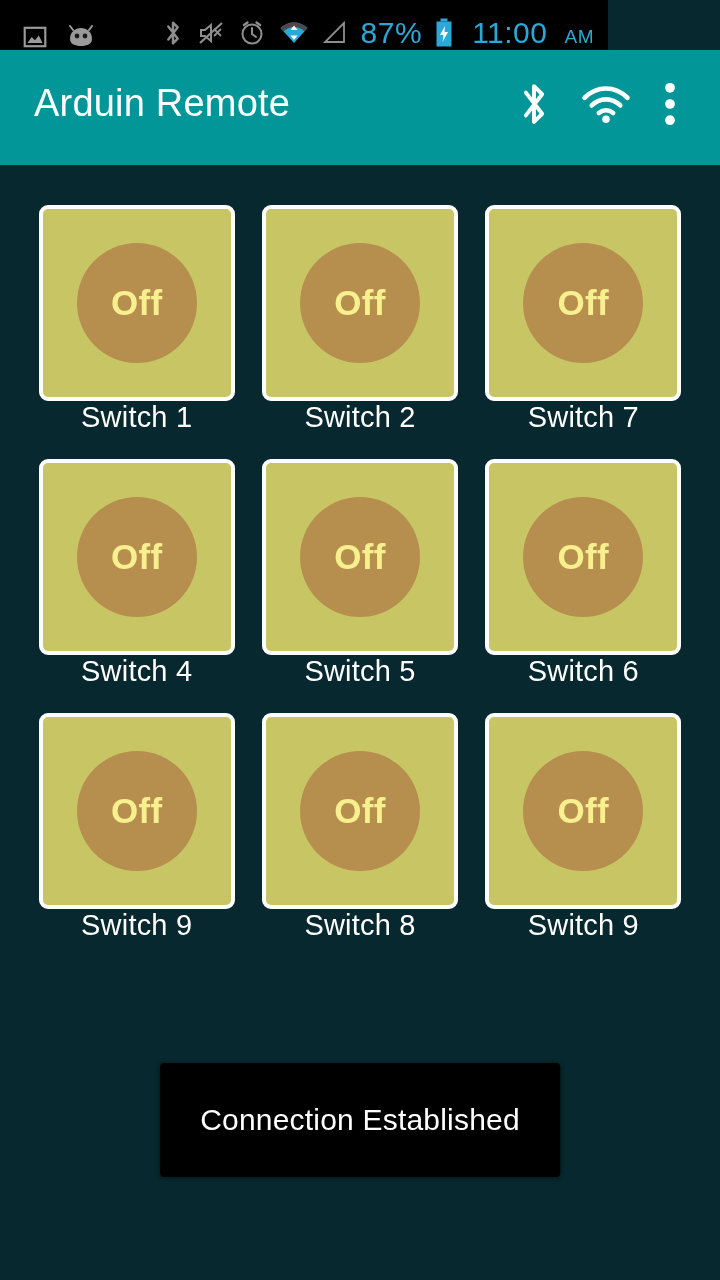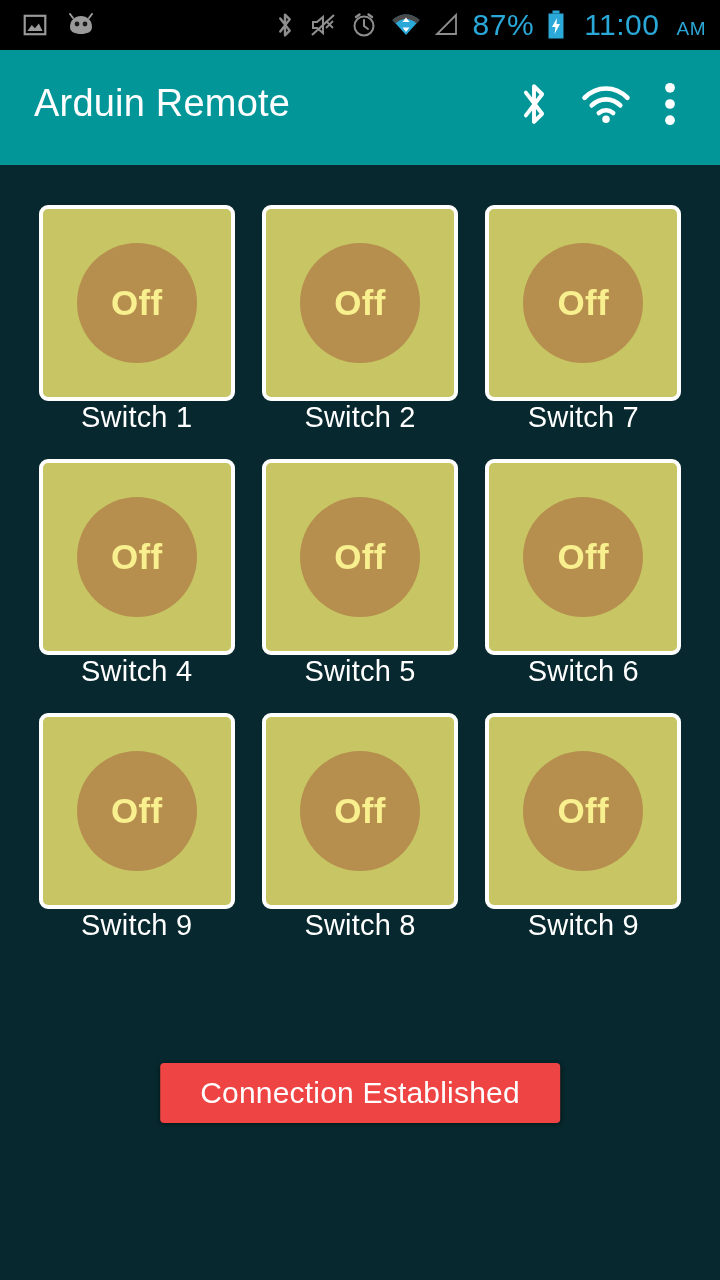--- a/index.html
+++ b/index.html
@@ -13,23 +13,23 @@
 
   #screen {
     position:relative;
     width:720px; height:1280px;
     background:#07282e;
   }
 
   
   #status-bar {
     position:absolute; top:0; left:0;
-    width:720px; height:50px;
+    width:608px; height:50px;
     background:#000000;
-    display:flex; align-items:center;
+    display:flex; align-items:flex-end;
     padding:0 14px 0 22px;
   }
   .status-left { display:flex; align-items:center; gap:18px; }
   .status-right { margin-left:auto; display:flex; align-items:center; gap:13px; }
   .sb-icon { display:flex; align-items:center; justify-content:center; }
   .sb-text {
     color:#2aa8d8; font-size:30px; letter-spacing:0.5px;
     font-family:"Liberation Sans", sans-serif;
   }
   .sb-text.small { font-size:19px; margin-left:17px; letter-spacing:0.5px; }
@@ -88,23 +88,23 @@
   .switch-label {
     color:#ffffff; font-size:29px; font-weight:400;
     letter-spacing:0.2px;
   }
 
   
   #toast {
     position:absolute;
     left:50%; transform:translateX(-50%);
     top:1063px;
-    background:#ef4444;
+    background:#000000;
     border-radius:4px;
-    padding:13px 40px;
+    padding:40px 40px;
     box-shadow:0 1px 4px rgba(0,0,0,0.45);
   }
   #toast-text {
     color:#ffffff; font-size:30px; font-weight:400;
     letter-spacing:0.2px; white-space:nowrap;
   }
 </style>
 </head>
 <body>
 

